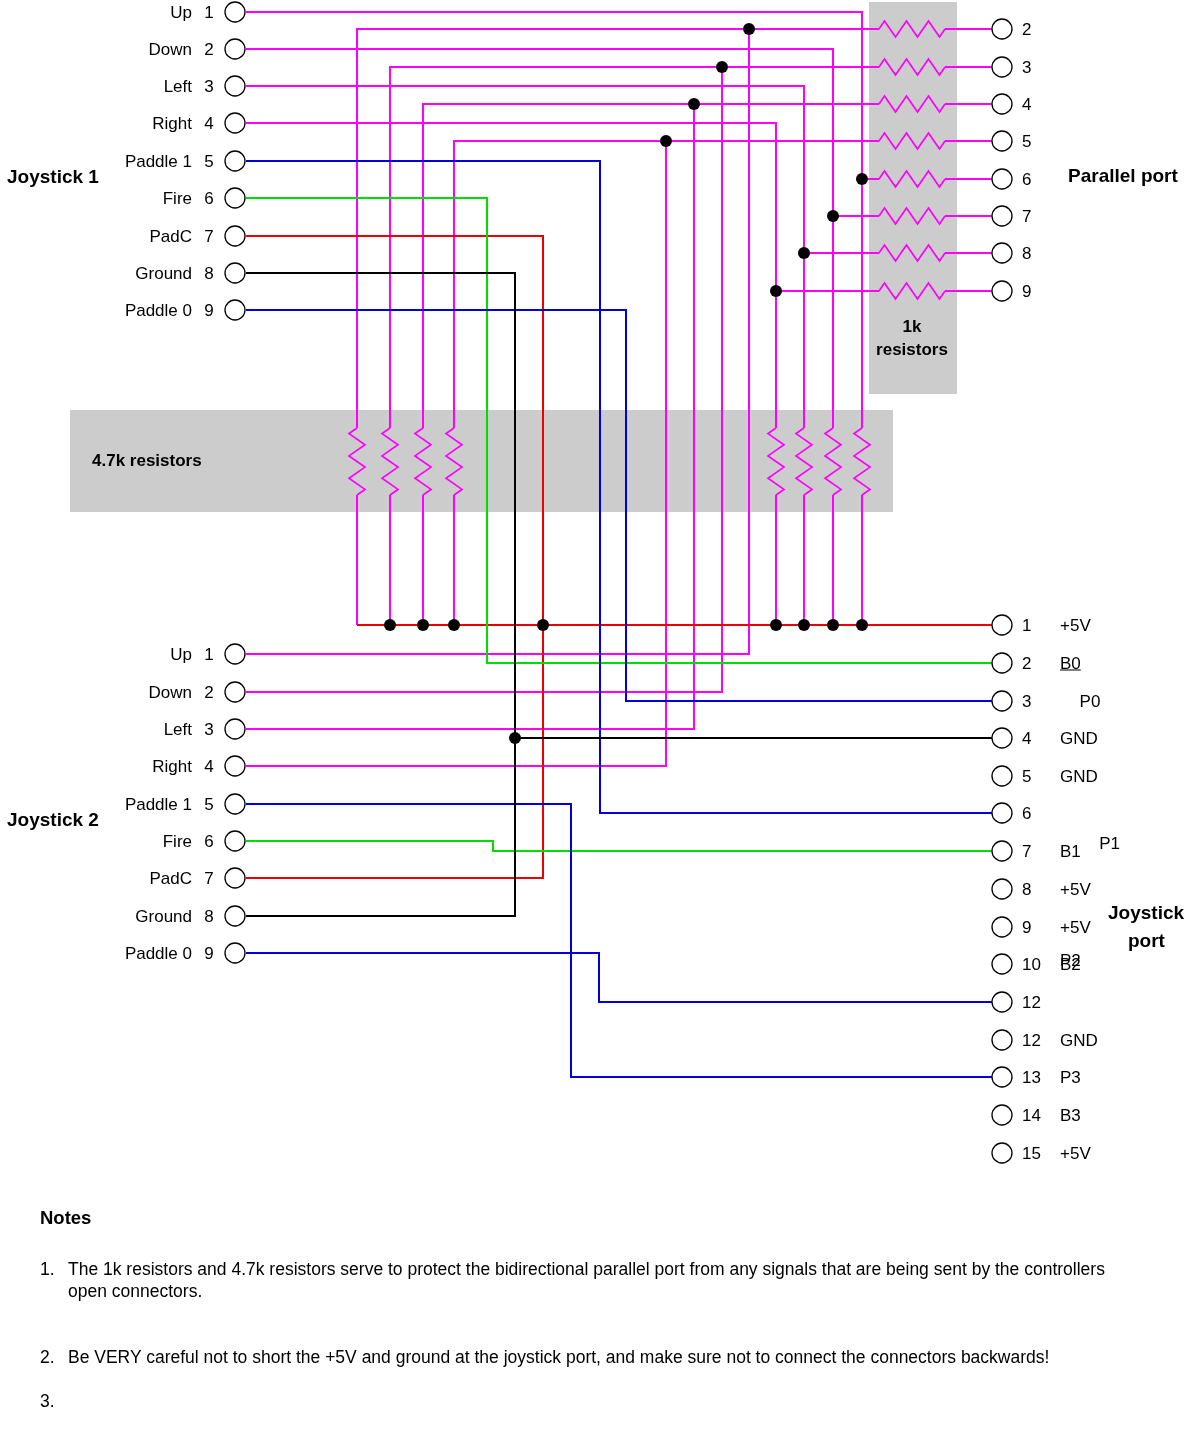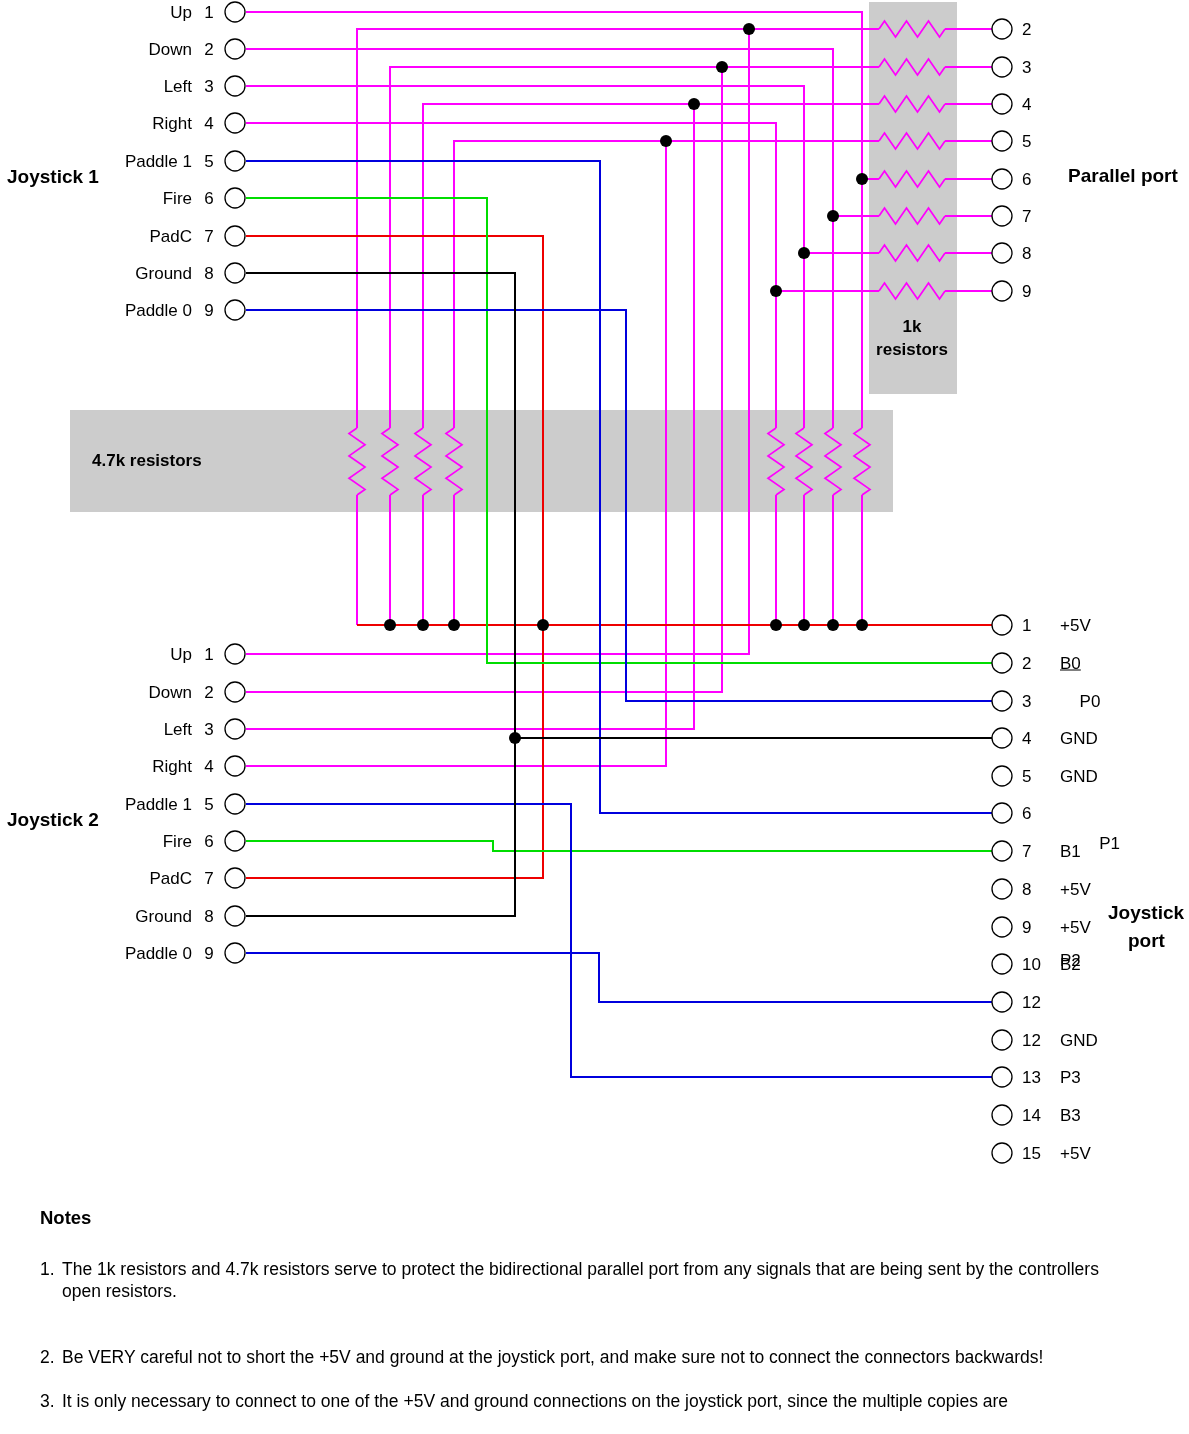--- a/index.html
+++ b/index.html
@@ -7,21 +7,21 @@
          font-family:"Liberation Sans", sans-serif;color:#000;overflow:hidden;}
   #wires-svg{position:absolute;left:0;top:0;}
   .lbl{position:absolute;transform:translateY(-50%);white-space:nowrap;font-size:17px;line-height:1;}
   .pin-name{width:192px;left:0;text-align:right;}
   .pin-num{width:26px;text-align:center;}
   .hdr{position:absolute;transform:translateY(-50%);white-space:nowrap;font-weight:bold;font-size:19px;margin-top:16px;}
   .band-lbl{position:absolute;transform:translateY(-50%);white-space:nowrap;font-weight:bold;font-size:17px;}
   #notes-block{position:absolute;left:40px;top:0;width:1140px;}
   .note-item{position:absolute;left:0;font-size:17.5px;line-height:22px;}
   .note-num{position:absolute;left:0;top:0;}
-  .note-lines{margin-left:22px;}
+  .note-lines{margin-left:28px;}
   #notes-heading{position:absolute;font-weight:bold;font-size:18.5px;transform:translateY(-50%);}
 </style>
 </head>
 <body>
 
 <div id="stage">
   <svg id="wires-svg" width="1189" height="1434" viewBox="0 0 1189 1434">
       <rect x="869" y="2" width="88" height="392" fill="#cccccc"></rect>
       <rect x="70" y="410" width="823" height="102" fill="#cccccc"></rect>
       <polyline points="246,12 862,12 862,428" fill="none" stroke="#ff00ff" stroke-width="2"></polyline>
@@ -228,29 +228,28 @@
       <div class="lbl " style="left: 1022px; top: 1153px; width: 34px; text-align: left;">15</div>
       <div class="lbl " style="left: 1060px; top: 1153px; width: 60px; text-align: left;">+5V</div>
     </div>
 
   <div id="notes-heading" style="left:40px;top:1218px;">Notes</div>
   <div id="notes-block">
       <div class="note-item" style="top: 1258px;">
         <span class="note-num">1.</span>
         <div class="note-lines">
           <div>The 1k resistors and 4.7k resistors serve to protect the bidirectional parallel port from any signals that are being sent by the controllers</div>
-          <div>open resistors.</div>
+          <div>open connectors.</div>
         </div>
       </div>
       <div class="note-item" style="top: 1346px;">
         <span class="note-num">2.</span>
         <div class="note-lines">
           <div>Be VERY careful not to short the +5V and ground at the joystick port, and make sure not to connect the connectors backwards!</div>
         </div>
       </div>
       <div class="note-item" style="top: 1390px;">
         <span class="note-num">3.</span>
         <div class="note-lines">
-          <div>It is only necessary to connect to one of the +5V and ground connections on the joystick port, since the multiple copies are</div>
         </div>
       </div>
     </div>
 </div>
 
 </body></html>

